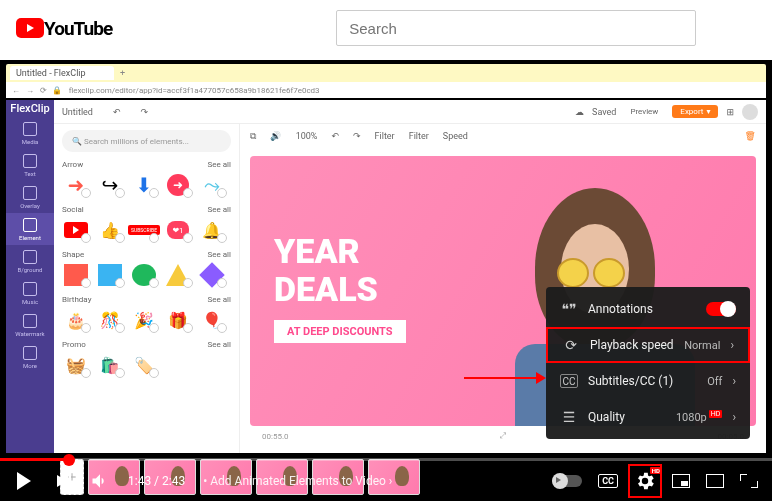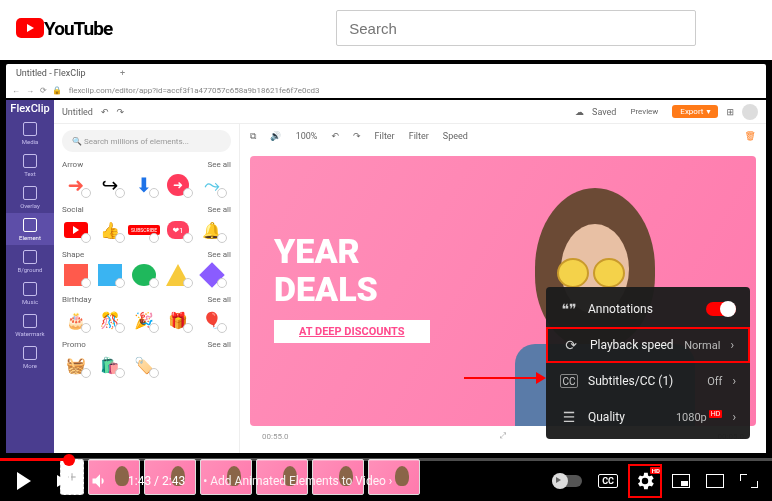--- a/index.html
+++ b/index.html
@@ -10,37 +10,37 @@
     .yt-logo { display: flex; align-items: center; font-weight: 700; font-size: 19px; letter-spacing: -1px; }
     .yt-logo-icon { width: 28px; height: 20px; background: #ff0000; border-radius: 5px; display: flex; align-items: center; justify-content: center; }
     .yt-logo-play { width: 0; height: 0; border-left: 7px solid #fff; border-top: 4px solid transparent; border-bottom: 4px solid transparent; margin-left: 1px; }
     .yt-search { flex: 0 0 360px; margin-left: 200px; }
     .yt-search input { width: 100%; height: 36px; border: 1px solid #ccc; border-radius: 2px; padding: 0 12px; font-size: 15px; outline: none; }
     
     
     .player-stage { position: absolute; left: 0; top: 60px; right: 0; bottom: 0; background: #000; }
     
     
-    .browser-bar { position: absolute; left: 6px; top: 4px; height: 18px; right: 6px; background: #ffffff; border-radius: 2px 2px 0 0; display: flex; align-items: center; font-size: 9px; color: #555; }
+    .browser-bar { position: absolute; left: 6px; top: 4px; height: 18px; right: 6px; background: #fef9c3; border-radius: 2px 2px 0 0; display: flex; align-items: center; font-size: 9px; color: #555; }
     .browser-tab { background: #fff; height: 14px; width: 104px; border-radius: 3px 3px 0 0; display: flex; align-items: center; padding: 0 6px; margin-left: 4px; }
     .browser-newtab { margin-left: 6px; color: #888; }
     .url-bar { position: absolute; left: 6px; top: 22px; height: 16px; right: 6px; background: #fff; display: flex; align-items: center; font-size: 8px; color: #888; padding: 0 6px; gap: 6px; }
     .url-nav { display: flex; gap: 6px; }
     
     
     .app { position: absolute; left: 6px; top: 40px; right: 6px; bottom: 48px; background: #fff; display: flex; }
     .app-sidebar { width: 48px; background: #4a3d8f; display: flex; flex-direction: column; }
     .app-logo { color: #fff; font-size: 11px; padding: 2px 4px; font-weight: 500; text-align: center; }
     .sidebar-item { height: 32px; display: flex; flex-direction: column; align-items: center; justify-content: center; color: #c4bcec; font-size: 6px; gap: 2px; }
     .sidebar-item.active { background: #5d4ea8; color: #fff; }
     .sidebar-icon { width: 14px; height: 14px; border: 1px solid currentColor; border-radius: 2px; }
     
     .app-main { flex: 1; display: flex; flex-direction: column; }
     .app-toolbar { height: 24px; border-bottom: 1px solid #eee; display: flex; align-items: center; padding: 0 8px; font-size: 9px; color: #666; gap: 12px; }
-    .app-toolbar-left { display: flex; gap: 8px; align-items: center; }
+    .app-toolbar-left { display: flex; gap: 20px; align-items: center; }
     .app-toolbar-right { margin-left: auto; display: flex; gap: 8px; align-items: center; }
     .export-btn { background: #ff7a18; color: #fff; padding: 2px 8px; border-radius: 3px; font-size: 8px; display: flex; align-items: center; gap: 3px; }
     .preview-btn { padding: 2px 6px; font-size: 8px; }
     .avatar-sm { width: 16px; height: 16px; border-radius: 50%; background: #ddd; }
     
     .app-body { flex: 1; display: flex; }
     .elements-panel { width: 186px; background: #fff; border-right: 1px solid #eee; padding: 6px 8px; overflow: hidden; }
     .search-box { width: 100%; height: 22px; border-radius: 11px; background: #f3f3f3; font-size: 8px; color: #999; padding: 0 10px; display: flex; align-items: center; }
     .el-section { margin-top: 8px; }
     .el-section-head { display: flex; justify-content: space-between; font-size: 8px; color: #666; margin-bottom: 4px; }
@@ -59,21 +59,21 @@
     .canvas { flex: 1; padding: 8px 10px 0 10px; }
     .preview { width: 100%; height: 270px; background: linear-gradient(120deg, #ff8fb9 0%, #ff7aad 100%); border-radius: 4px; position: relative; overflow: hidden; }
     .model { position: absolute; right: 12%; top: 8%; width: 200px; height: 240px; }
     .model-head { width: 120px; height: 160px; border-radius: 50% 50% 45% 45%; background: #6b4a35; position: absolute; left: 40px; top: 10px; }
     .model-face { width: 68px; height: 90px; background: #e8c0a4; border-radius: 50%; position: absolute; left: 66px; top: 46px; }
     .model-glasses { position: absolute; left: 62px; top: 80px; display: flex; gap: 4px; }
     .lens { width: 32px; height: 30px; background: #f4d24a; border-radius: 50%; border: 2px solid #c99a2c; }
     .jacket { position: absolute; left: 20px; top: 166px; width: 180px; height: 90px; background: #5a7ba8; border-radius: 20px 20px 0 0; }
     .promo-text { position: absolute; left: 24px; top: 40px; color: #fff; }
     .promo-text h1 { font-size: 34px; font-weight: 900; line-height: 1.1; letter-spacing: 0px; }
-    .promo-badge { display: inline-block; margin-top: 12px; border: 2px solid #fff; padding: 3px 23px; font-size: 11px; font-weight: 700; color: #ff4a8d; background: #fff; text-decoration: underline; }
+    .promo-badge { display: inline-block; margin-top: 12px; border: 2px solid #fff; padding: 3px 11px; font-size: 11px; font-weight: 700; color: #ff4a8d; background: #fff; }
     .canvas-timecode { height: 20px; display: flex; align-items: center; justify-content: space-between; padding: 0 12px; font-size: 8px; color: #999; }
     
     .thumbstrip { position: absolute; left: 56px; right: 6px; bottom: 2px; height: 44px; display: flex; gap: 4px; align-items: center; padding: 4px; }
     .thumb { width: 52px; height: 36px; background: linear-gradient(120deg,#ff8fb9,#ff7aad); border-radius: 2px; position: relative; border: 1px solid #ddd; }
     .thumb::before { content: ""; position: absolute; right: 10px; top: 6px; width: 14px; height: 20px; background: #8a6548; border-radius: 50% 50% 40% 40%; }
     
     
     .settings-menu { position: absolute; right: 22px; bottom: 62px; width: 204px; background: rgba(28,28,28,0.96); border-radius: 4px; color: #eee; font-size: 12px; padding: 4px 0; }
     .menu-row { height: 36px; display: flex; align-items: center; padding: 0 14px; gap: 10px; }
     .menu-row .mlabel { flex: 1; }

